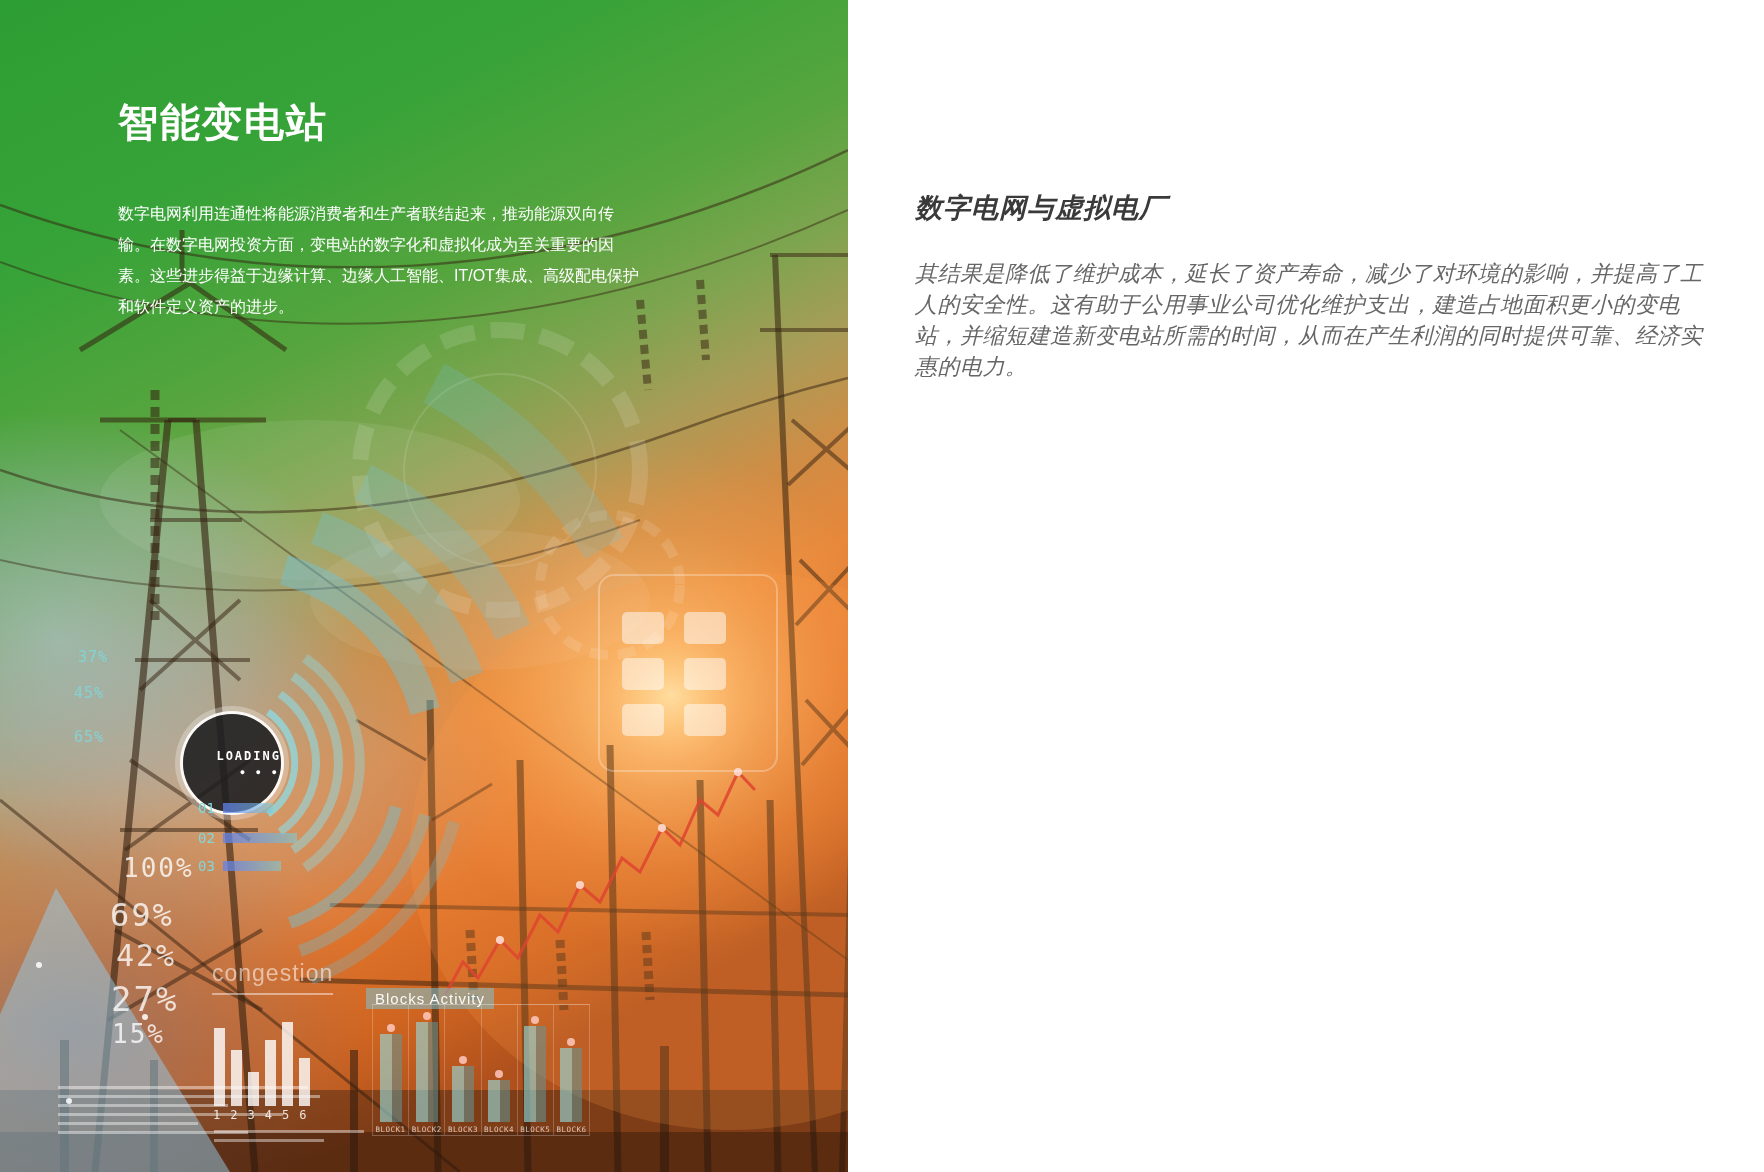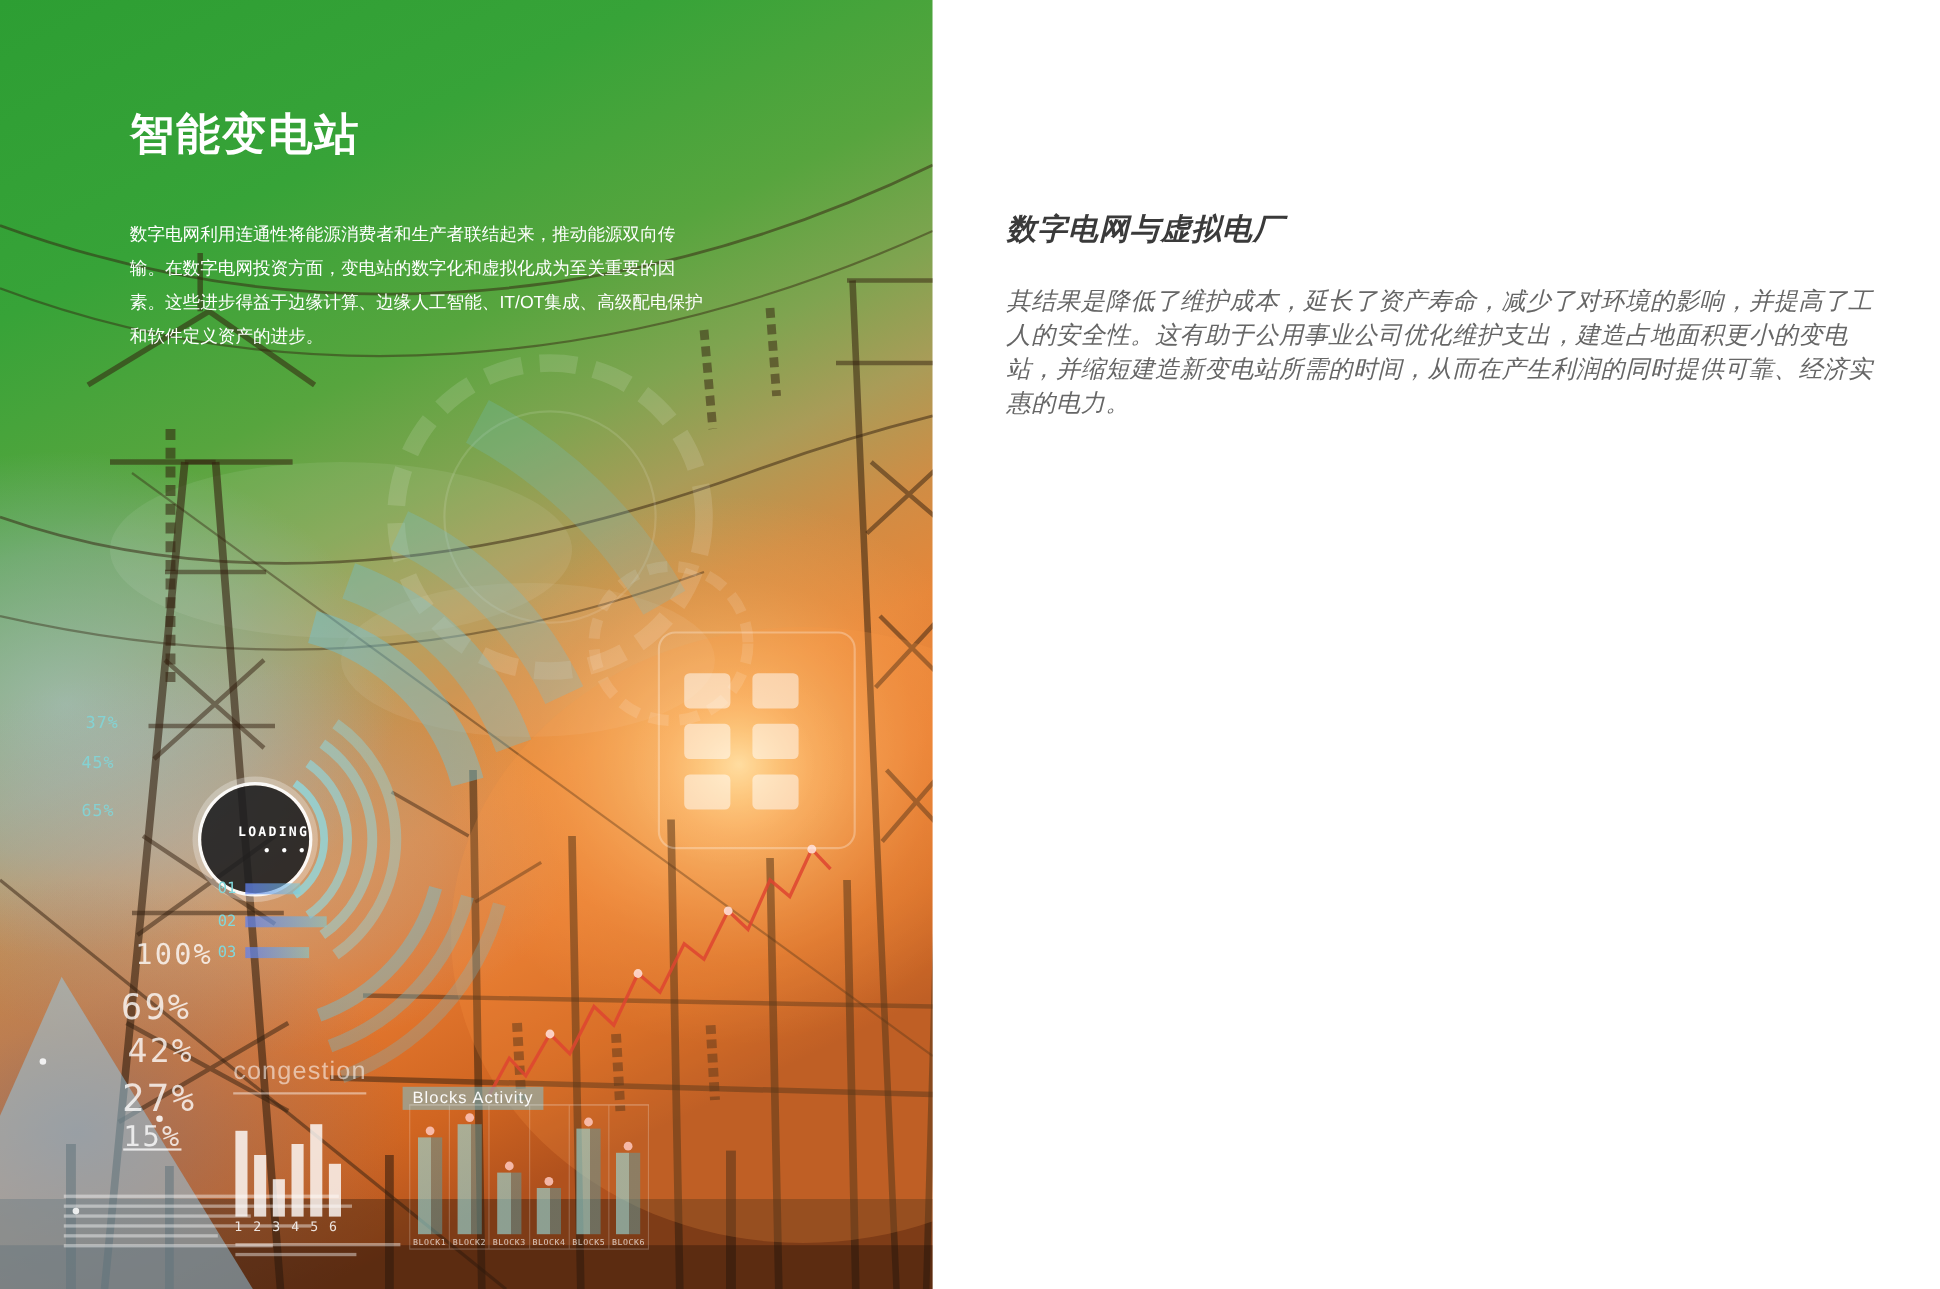--- a/index.html
+++ b/index.html
@@ -283,21 +283,21 @@
           <span class="bar" style="width: 74px;"></span>
         </div>
         <div class="chan" style="top: 858px;">
           <span>03</span>
           <span class="bar" style="width: 58px;"></span>
         </div>
         <div class="bigpct" style="left: 100px; top: 853px; font-size: 26px; margin-left: 23px;">100%</div>
         <div class="bigpct" style="left: 110px; top: 896px; font-size: 32px;">69%</div>
         <div class="bigpct" style="left: 116px; top: 938px; font-size: 30px;">42%</div>
         <div class="bigpct" style="left: 111px; top: 979px; font-size: 34px;">27%</div>
-        <div class="bigpct" style="left: 112px; top: 1019px; font-size: 26px; text-decoration: underline;">15%</div>
+        <div class="bigpct" style="left: 112px; top: 1019px; font-size: 26px;">15%</div>
       </div>
   </div>
 
   <div class="right-panel">
     <div class="rp-heading">数字电网与虚拟电厂</div>
     <div class="rp-body" id="rp-body">
         <p>其结果是降低了维护成本，延长了资产寿命，减少了对环境的影响，并提高了工
 人的安全性。这有助于公用事业公司优化维护支出，建造占地面积更小的变电
 站，并缩短建造新变电站所需的时间，从而在产生利润的同时提供可靠、经济实
 惠的电力。</p>

